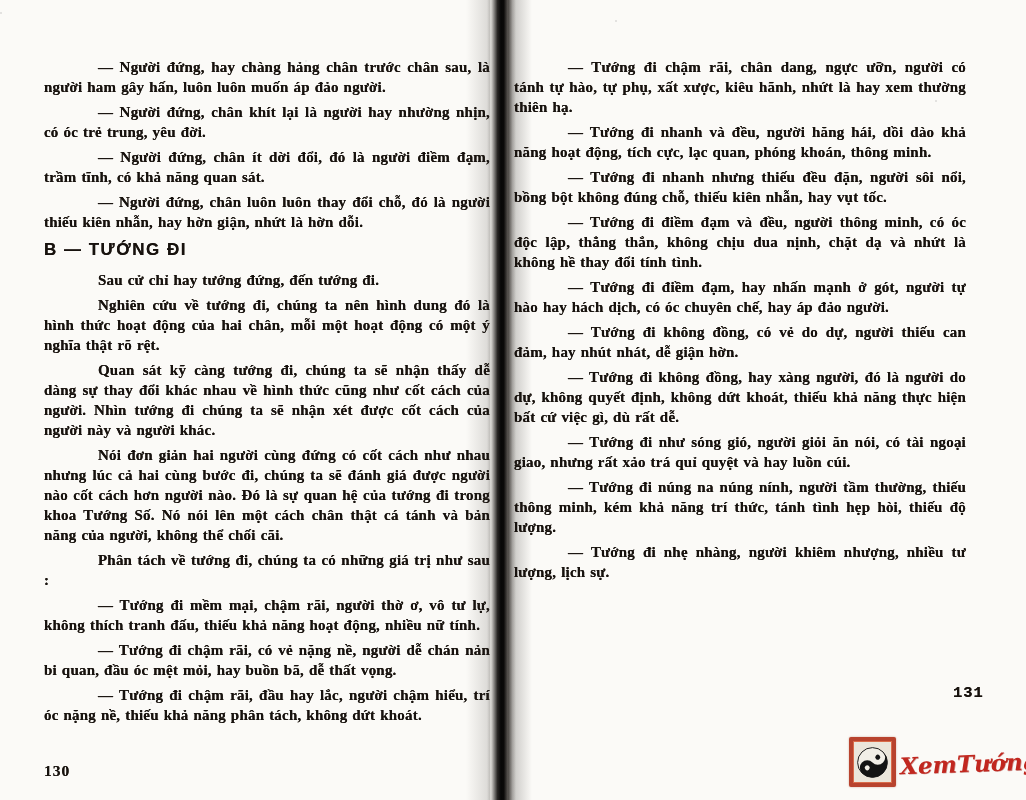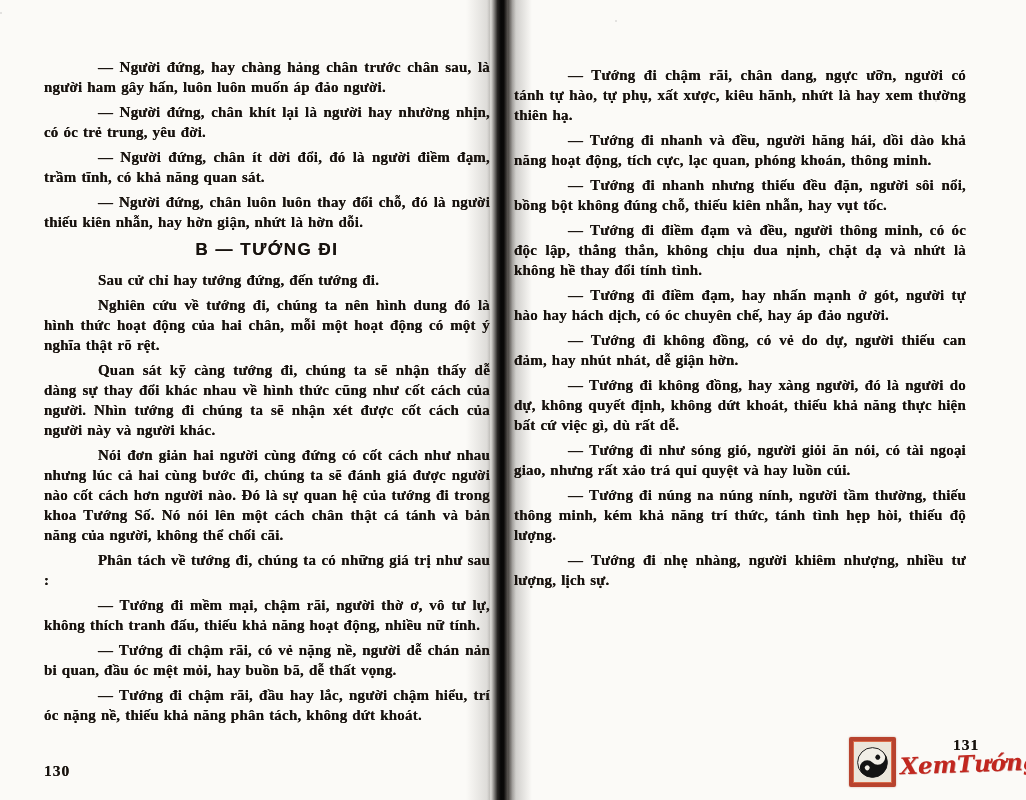--- a/index.html
+++ b/index.html
@@ -15,40 +15,40 @@
   .page-left::after {
     content:""; position:absolute; right:0; top:0; width:24px; height:100%;
     background:linear-gradient(270deg, rgba(40,35,30,0.16), rgba(40,35,30,0));
   }
   .page-right::before {
     content:""; position:absolute; left:-4px; top:0; width:24px; height:100%;
     background:linear-gradient(90deg, rgba(25,22,18,0.28), rgba(25,22,18,0));
   }
   .content { position:absolute; top:57px; }
   .page-left  .content { left:44px; width:446px; }
-  .page-right .content { left:2px;  width:452px;margin-top:8px; }
+  .page-right .content { left:2px;  width:452px; }
 
   p.para {
     margin:0 0 5px; font-size:15px; line-height:20px; font-weight:700;
     text-align:justify; text-indent:54px; letter-spacing:0.2px;
     text-shadow:0 0 0.6px rgba(25,15,8,0.85);
     word-spacing:1px;
   }
   h2.section-heading {
-    margin:8px 0 10px; text-align:center; text-indent:0;
+    margin:8px 0 10px; text-indent:0;
     font-family:"Liberation Sans","DejaVu Sans",sans-serif;
     font-size:17px; font-weight:700; letter-spacing:1.5px;
     text-shadow:0 0 0.6px rgba(25,15,8,0.85);
   }
   .page-number {
     position:absolute; font-weight:700; font-size:15.5px; letter-spacing:1px;
     text-shadow:0 0 0.6px rgba(25,15,8,0.85);
   }
   .pn-left  { left:44px;  top:731px;margin-top:31px; }
-  .pn-right { left:953px; top:736px; }
+  .pn-right { left:953px; top:684px;font-family:Liberation Mono, monospace; }
 
   .binding {
     position:absolute; left:487px; top:0; width:29px; height:800px;
     background:linear-gradient(90deg,
       rgba(60,55,50,0) 0%, rgba(60,55,50,0.25) 16%,
       rgba(18,16,14,0.90) 36%, #070707 48%, #0b0a09 58%,
       rgba(35,30,26,0.75) 72%, rgba(70,65,60,0.25) 88%, rgba(70,65,60,0) 100%);
   }
   .specks {
     position:absolute; left:0; top:12px; width:2px; height:2px; border-radius:50%;

